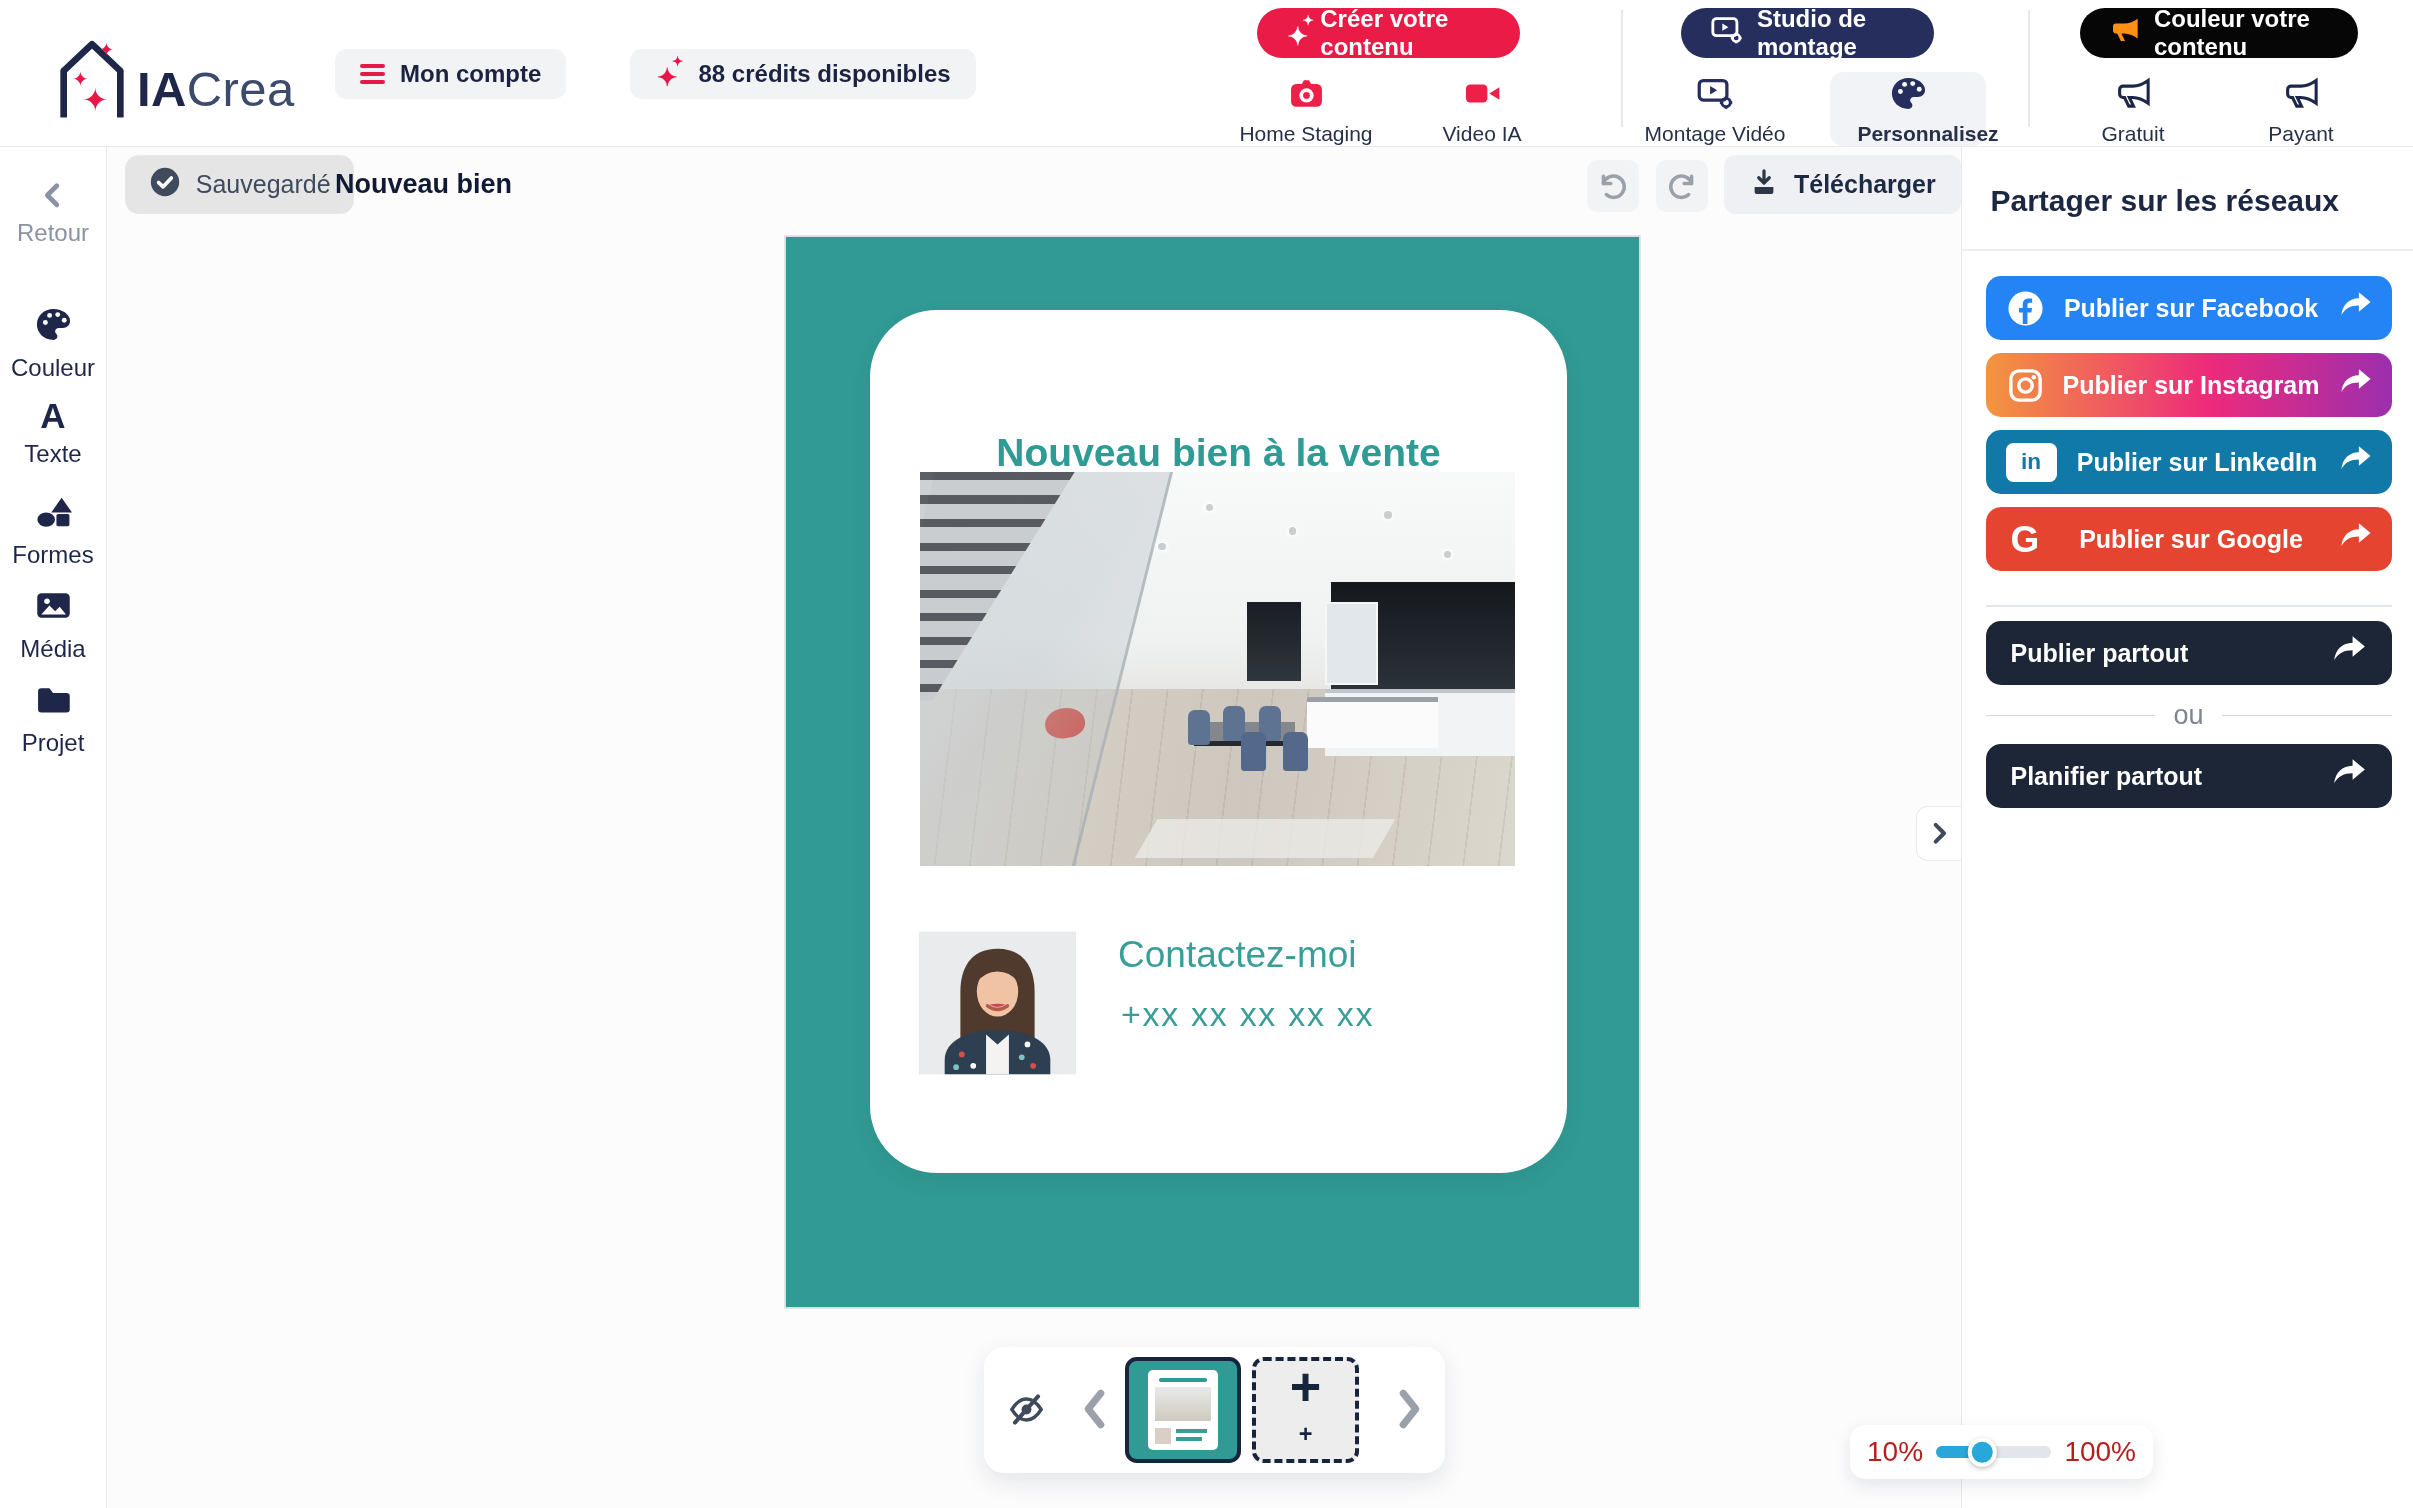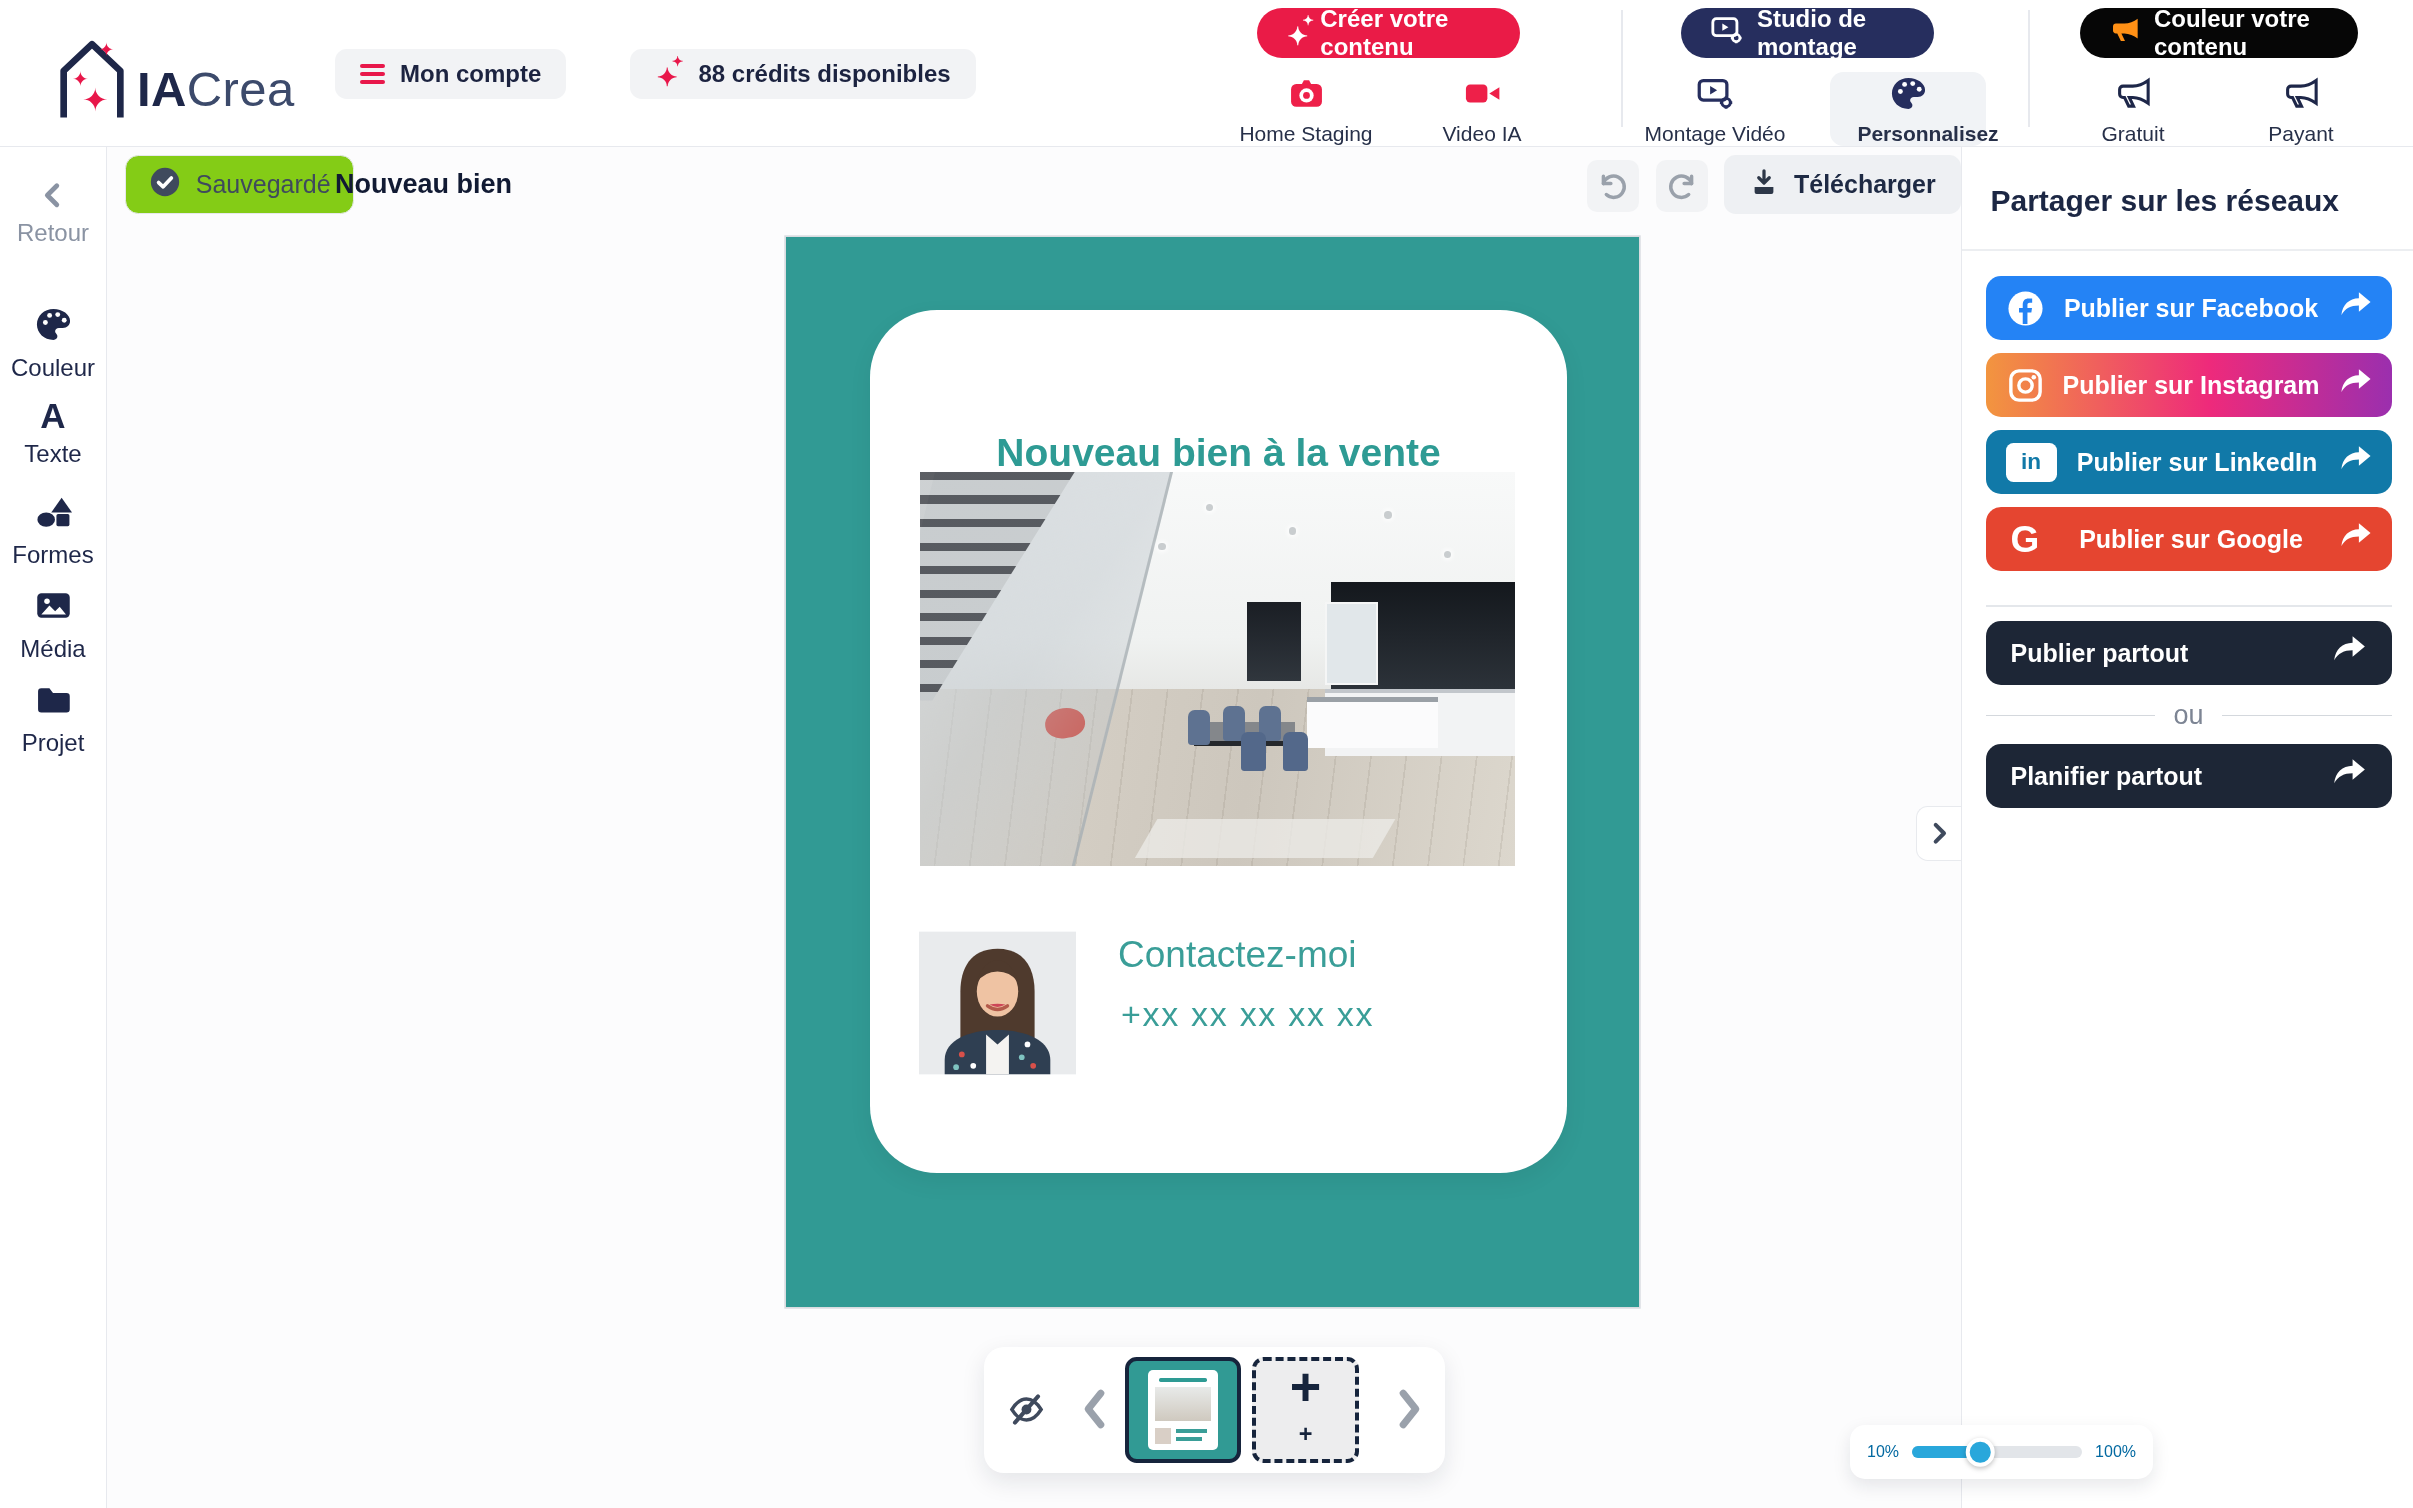--- a/index.html
+++ b/index.html
@@ -35,21 +35,21 @@
 
   
   .sidebar { position:absolute; left:0; top:147px; width:107px; height:1361px; background:#ffffff; border-right:1.7px solid #e7e9ee; z-index:4; }
   .side-item { position:absolute; left:0; width:106px; display:flex; flex-direction:column; align-items:center; gap:6.7px; cursor:pointer; }
   .side-label { font-size:24px; color:#1e2749; }
   .side-item.gray .side-label { color:#8a93a3; }
   .texte-a { font-size:35px; font-weight:bold; color:#1e2749; line-height:1; }
 
   
   .main { position:absolute; left:107px; top:147px; width:1854px; height:1361px; background:#fcfcfd; }
-  .saved-badge { position:absolute; left:18.4px; top:8.4px; height:59px; display:flex; align-items:center; gap:13.4px; background:#84cc16; border:1.7px solid #e6e8ec; border-radius:13.4px; padding:0 22px; font-size:25px; color:#3f4a5d;justify-content:space-between; }
+  .saved-badge { position:absolute; left:18.4px; top:8.4px; height:59px; display:flex; align-items:center; gap:13.4px; background:#e5e5e5; border:1.7px solid #e6e8ec; border-radius:13.4px; padding:0 22px; font-size:25px; color:#3f4a5d;justify-content:space-between; }
   .doc-title { position:absolute; left:228px; top:22px; font-size:27px; font-weight:bold; color:#111a33; }
   .icon-btn { position:absolute; top:13.4px; width:52px; height:52px; background:#f2f3f5; border-radius:10px; display:flex; align-items:center; justify-content:center; cursor:pointer; }
   .btn-undo { left:1480px; }
   .btn-redo { left:1549px; }
   .btn-download { position:absolute; left:1617px; top:8.4px; height:59px; display:flex; align-items:center; gap:15px; background:#eef0f3; border-radius:11.7px; padding:0 25px; font-size:25px; font-weight:bold; color:#1e2a44; cursor:pointer; }
 
   
   .poster { position:absolute; left:679px; top:90px; width:853px; height:1070px; background:#319a94; box-shadow:0 0 0 1.7px #d9dce0; }
   .poster-card { position:absolute; left:84px; top:73px; width:697px; height:863px; background:#ffffff; border-radius:67px; box-shadow:0 8.4px 25px rgba(0,0,0,.06); }
   .poster-headline { position:absolute; left:0; top:77px; width:100%; text-align:center; font-size:39px; font-weight:bold; color:#2e9b94; cursor:pointer;margin-top:44px; }
@@ -111,21 +111,21 @@
   .fb-circle { width:39px; height:39px; }
   .ig-icon { width:39px; height:39px; }
   .li-square { width:51px; height:39px; background:#fff; border-radius:7.5px; display:flex; align-items:center; justify-content:center; font-size:22.6px; font-weight:bold; color:#1179a8; }
   .g-glyph { width:39px; text-align:center; font-size:37px; font-weight:bold; color:#fff; line-height:1; }
 
   
   .panel-handle { position:absolute; left:1916px; top:806px; width:45px; height:55px; background:#ffffff; border:1.7px solid #e8eaee; border-right:none; border-radius:11.7px 0 0 11.7px; display:flex; align-items:center; justify-content:center; cursor:pointer; z-index:6; }
 
   
   .zoomctl { position:absolute; left:1850px; top:1425px; width:303px; height:54px; background:#ffffff; border-radius:15px; box-shadow:0 6.7px 18.4px rgba(20,30,50,.10); display:flex; align-items:center; padding:0 17px; gap:13.4px; z-index:7; }
-  .zoom-label { font-size:16px; color:#0369a1; white-space:nowrap; }
+  .zoom-label { font-size:28px; color:#b91c1c; white-space:nowrap; }
   .zoom-track { position:relative; flex:1; height:11.7px; border-radius:5.9px; background:#e2e5e9; cursor:pointer; }
   .zoom-fill { position:absolute; left:0; top:0; height:100%; border-radius:5.9px; background:#29a7db; }
   .zoom-thumb { position:absolute; top:50%; transform:translate(-50%,-50%); width:28.5px; height:28.5px; border-radius:50%; background:#29a7db; border:4.2px solid #ffffff; box-shadow:0 1.7px 5px rgba(0,0,0,.25); cursor:grab; }
 </style>
 </head>
 <body>
 
 <div class="app">
 
   <div class="header">

